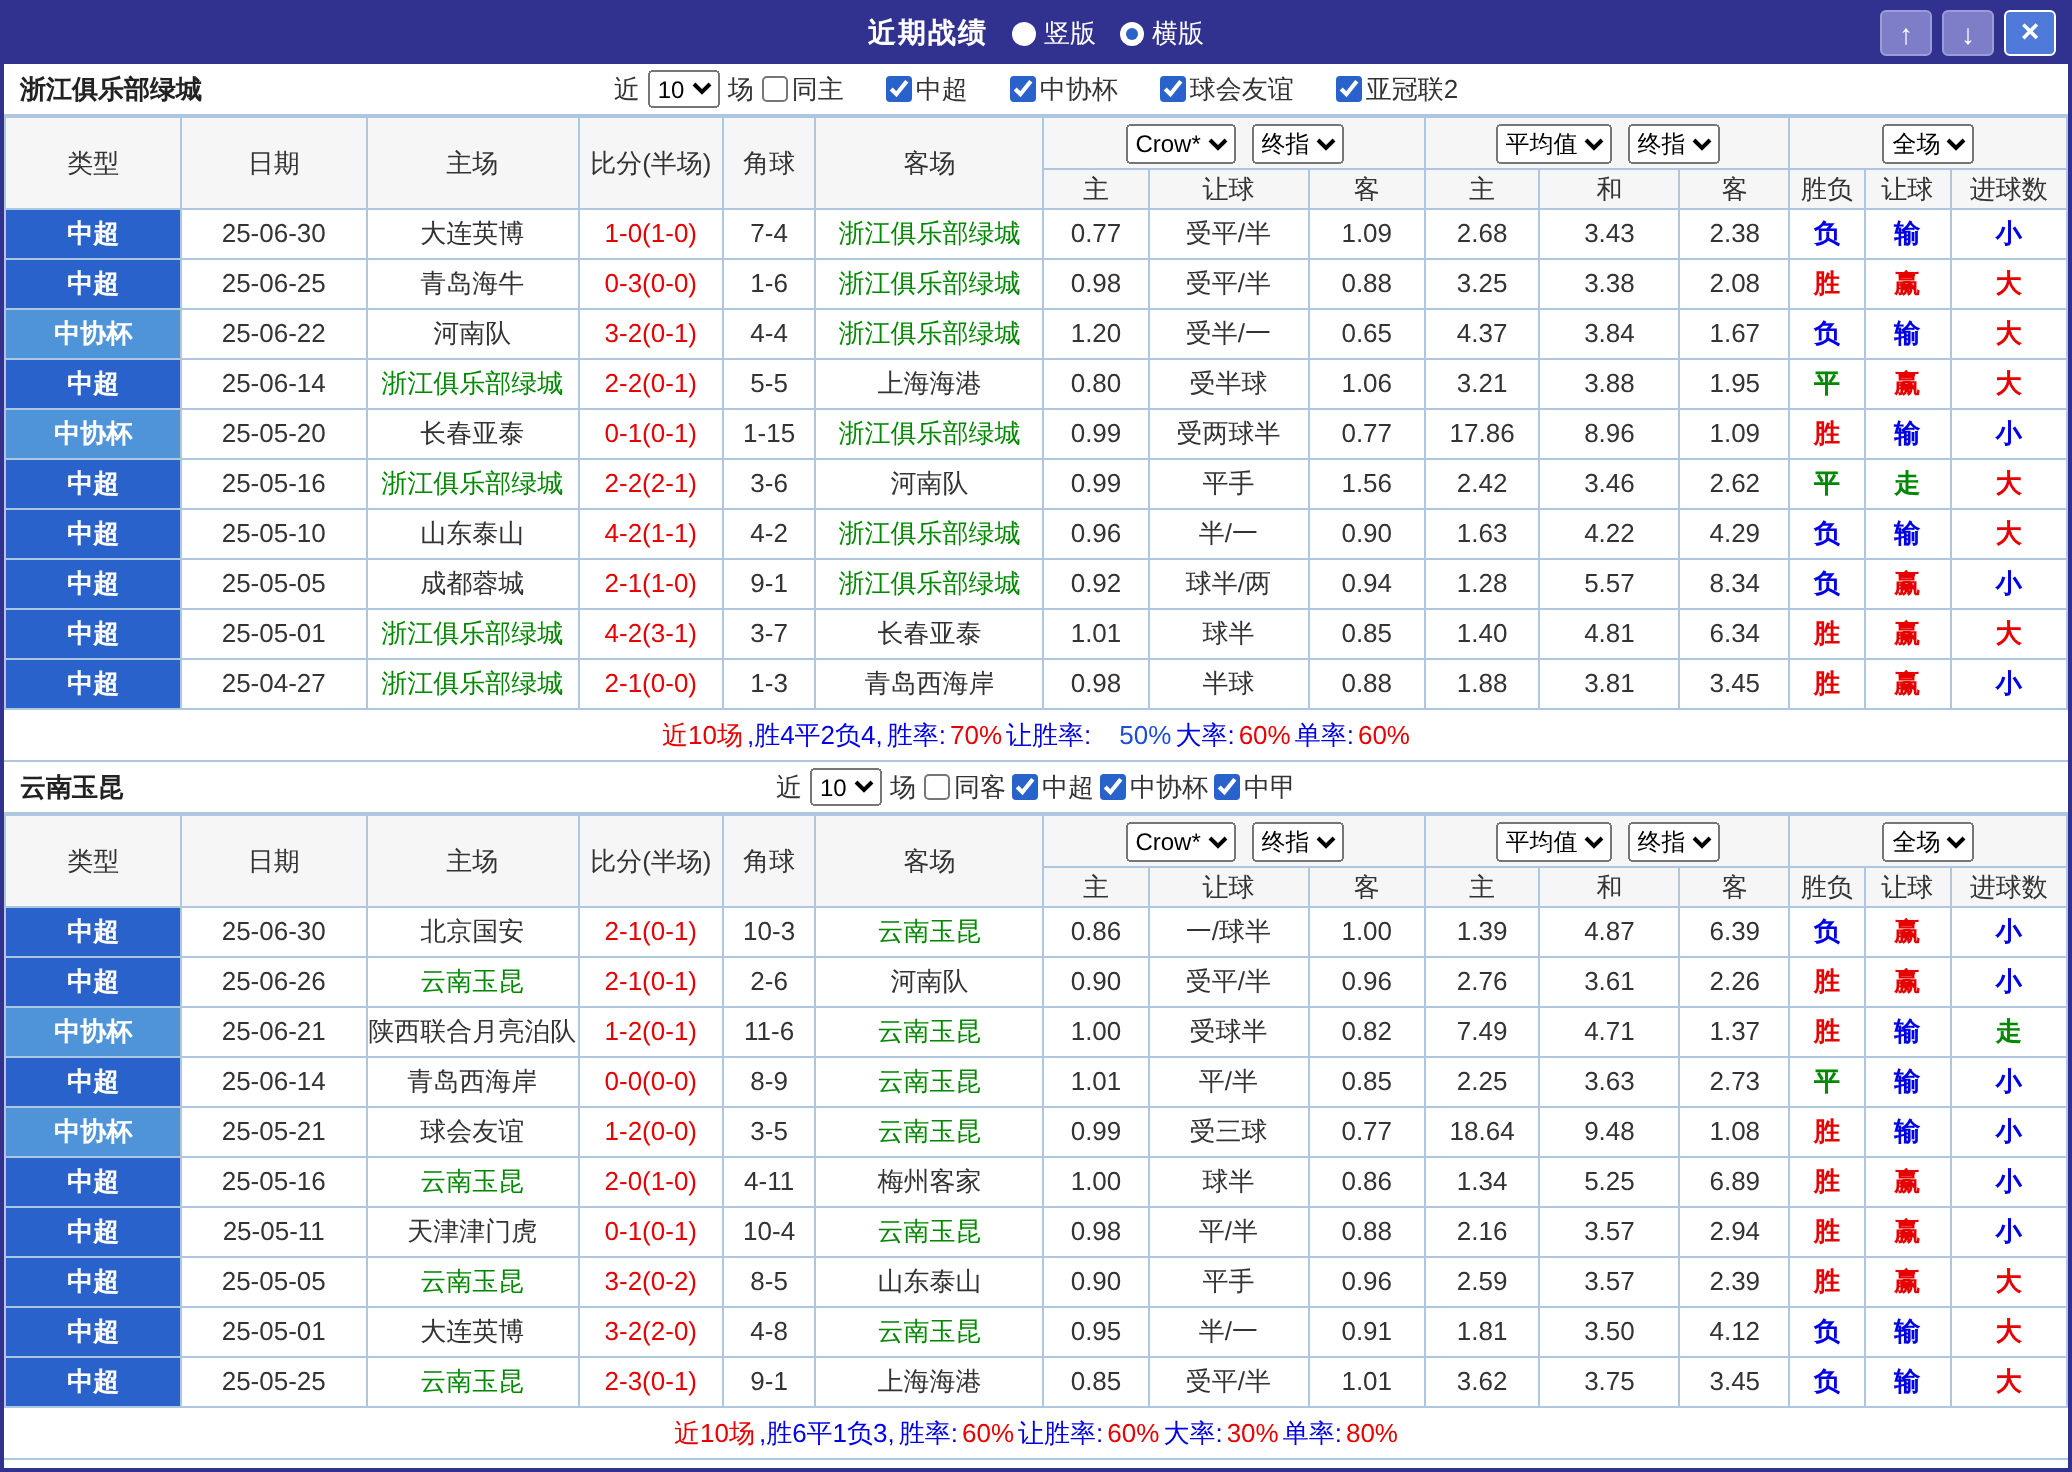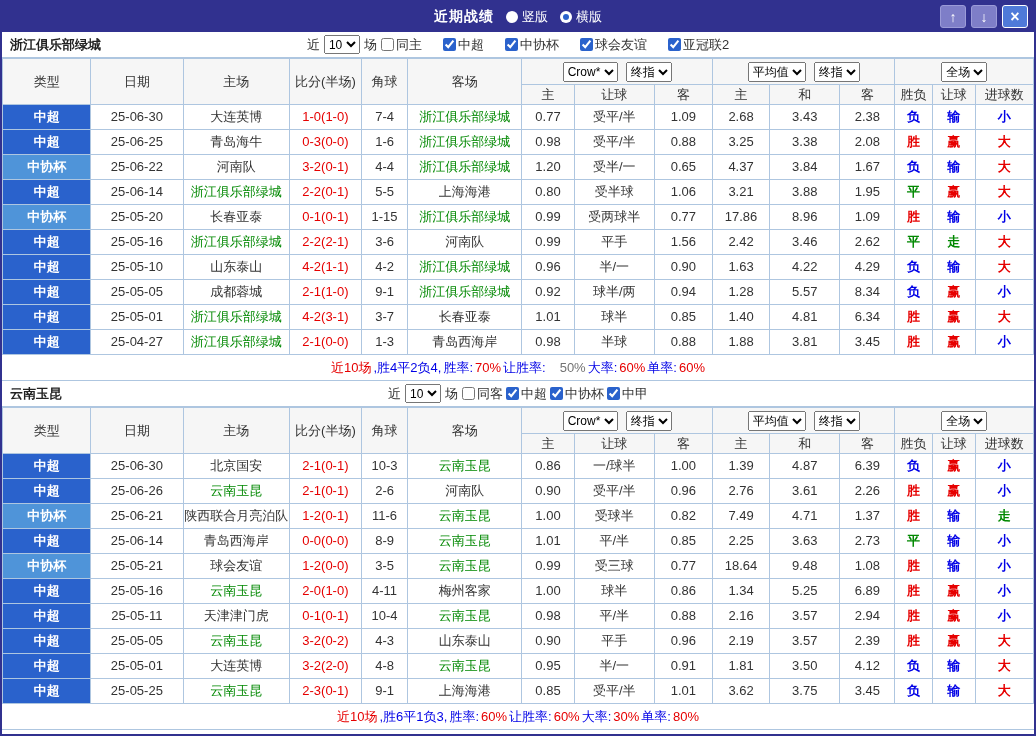--- a/index.html
+++ b/index.html
@@ -313,21 +313,21 @@
               <td class="result-cell" style="color: rgb(0, 0, 230);">小</td>
             </tr>
           </tbody>
     </table>
     <div class="summary">
           <span style="color: rgb(230, 0, 0);">近10场</span>
           <span style="color: rgb(0, 0, 230);">,胜4平2负4, </span>
           <span style="color: rgb(0, 0, 230);">胜率:</span>
           <span style="color: rgb(230, 0, 0);">70%</span>
           <span style="color: rgb(0, 0, 230);"> 让胜率:</span>
-          <span style="color: #737373; margin-left: 12px;">50%</span>
+          <span style="color: #1d4ed8; margin-left: 12px;">50%</span>
           <span style="color: rgb(0, 0, 230);"> 大率:</span>
           <span style="color: rgb(230, 0, 0);">60%</span>
           <span style="color: rgb(0, 0, 230);"> 单率:</span>
           <span style="color: rgb(230, 0, 0);">60%</span>
         </div>
   </div>
       <div class="section">
     <div class="section-top">
       <span class="team-title">云南玉昆</span>
       <div class="filter-bar">
@@ -514,26 +514,26 @@
               <td class="odds-cell">2.94</td>
               <td class="result-cell" style="color: rgb(230, 0, 0);">胜</td>
               <td class="result-cell" style="color: rgb(230, 0, 0);">赢</td>
               <td class="result-cell" style="color: rgb(0, 0, 230);">小</td>
             </tr>
             <tr>
               <td class="type-cell" style="background: rgb(42, 98, 204);">中超</td>
               <td>25-05-05</td>
               <td class="team-cell focus">云南玉昆</td>
               <td class="score-cell">3-2(0-2)</td>
-              <td>4-3</td>
+              <td>8-5</td>
               <td class="team-cell">山东泰山</td>
               <td class="odds-cell">0.90</td>
               <td class="odds-cell">平手</td>
               <td class="odds-cell">0.96</td>
-              <td class="odds-cell">2.19</td>
+              <td class="odds-cell">2.59</td>
               <td class="odds-cell">3.57</td>
               <td class="odds-cell">2.39</td>
               <td class="result-cell" style="color: rgb(230, 0, 0);">胜</td>
               <td class="result-cell" style="color: rgb(230, 0, 0);">赢</td>
               <td class="result-cell" style="color: rgb(230, 0, 0);">大</td>
             </tr>
             <tr>
               <td class="type-cell" style="background: rgb(42, 98, 204);">中超</td>
               <td>25-05-01</td>
               <td class="team-cell">大连英博</td>

